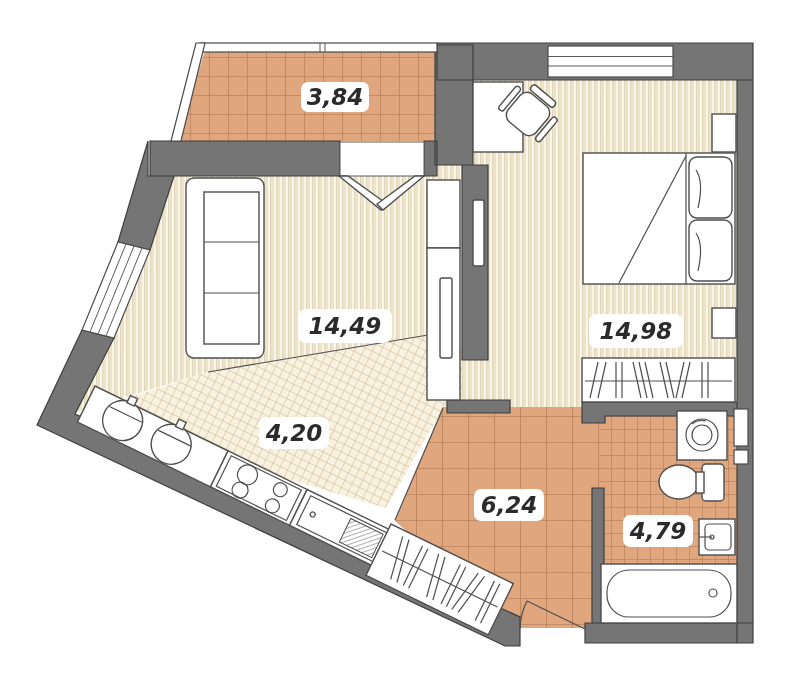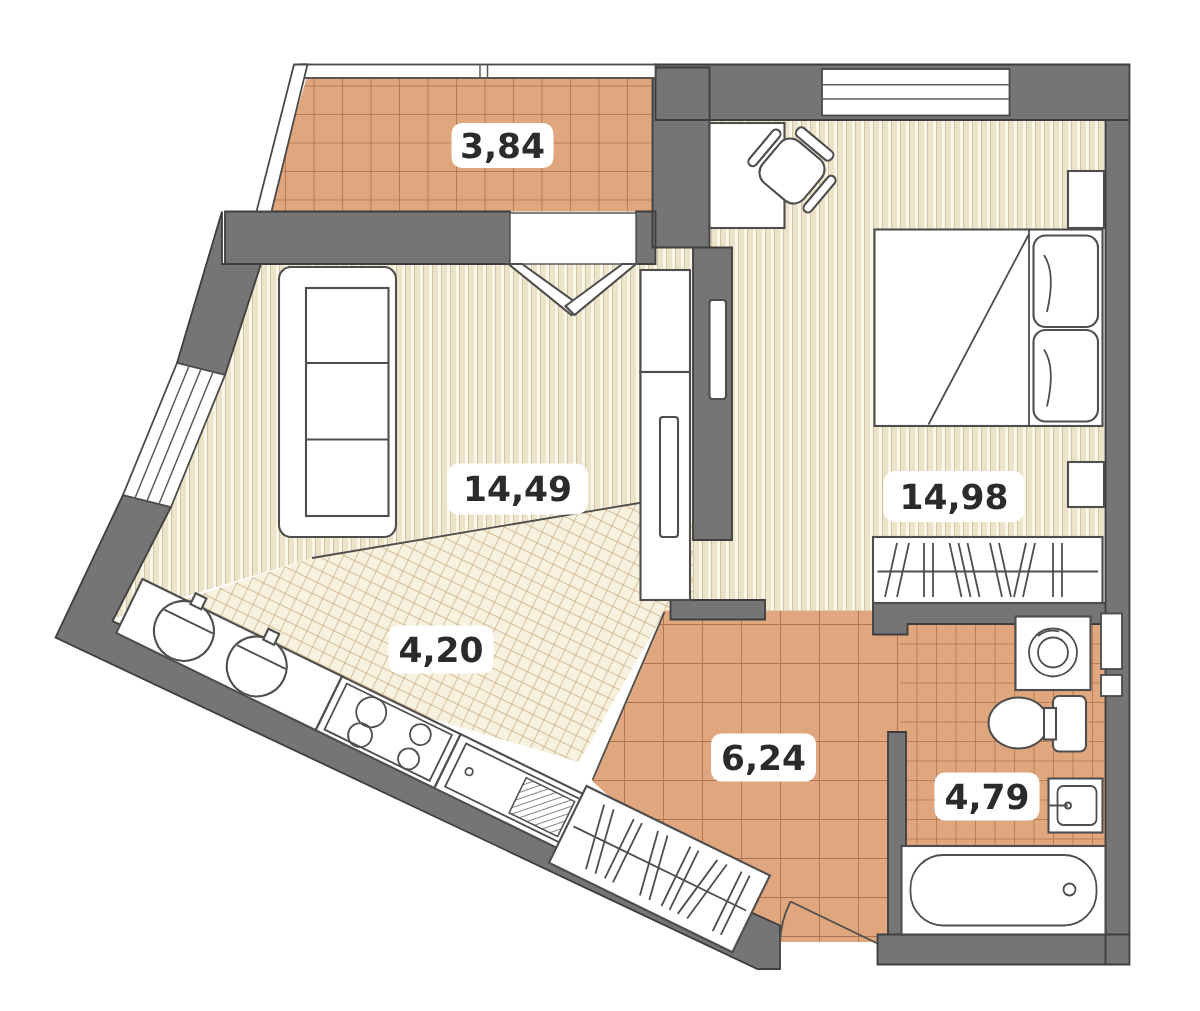--- a/index.html
+++ b/index.html
@@ -7,21 +7,21 @@
     --outline:#3E3E3E;
     --tile:#E0A67E;
     --tile-line:#A9744E;
     --floor-base:#FAF6EA;
     --floor-stripe:#EDE3C8;
     --hatch-line:#CDAA7B;
     --furn-stroke:#4E4E4E;
     --label-text:#2B2B2B;
   }
   html,body{margin:0;padding:0;background:#ffffff;}
-  .stage{width:787px;height:674px;position:relative;background:#ffffff;overflow:hidden;}
+  .stage{width:787px;height:674px;position:relative;background:#ffffff;overflow:hidden;font-style:italic;}
   svg{display:block;}
   .furn{fill:#ffffff;stroke:var(--furn-stroke);stroke-width:1.4;}
   .furnline{fill:none;stroke:var(--furn-stroke);stroke-width:1.2;}
   .winline{fill:none;stroke:#5a5a5a;stroke-width:1;}
   .window{fill:#ffffff;stroke:#4a4a4a;stroke-width:1.2;}
   .label-box{fill:#ffffff;}
   .label-text{
     font-family:"DejaVu Sans", sans-serif;
     font-weight:bold;
     font-size:23px;

